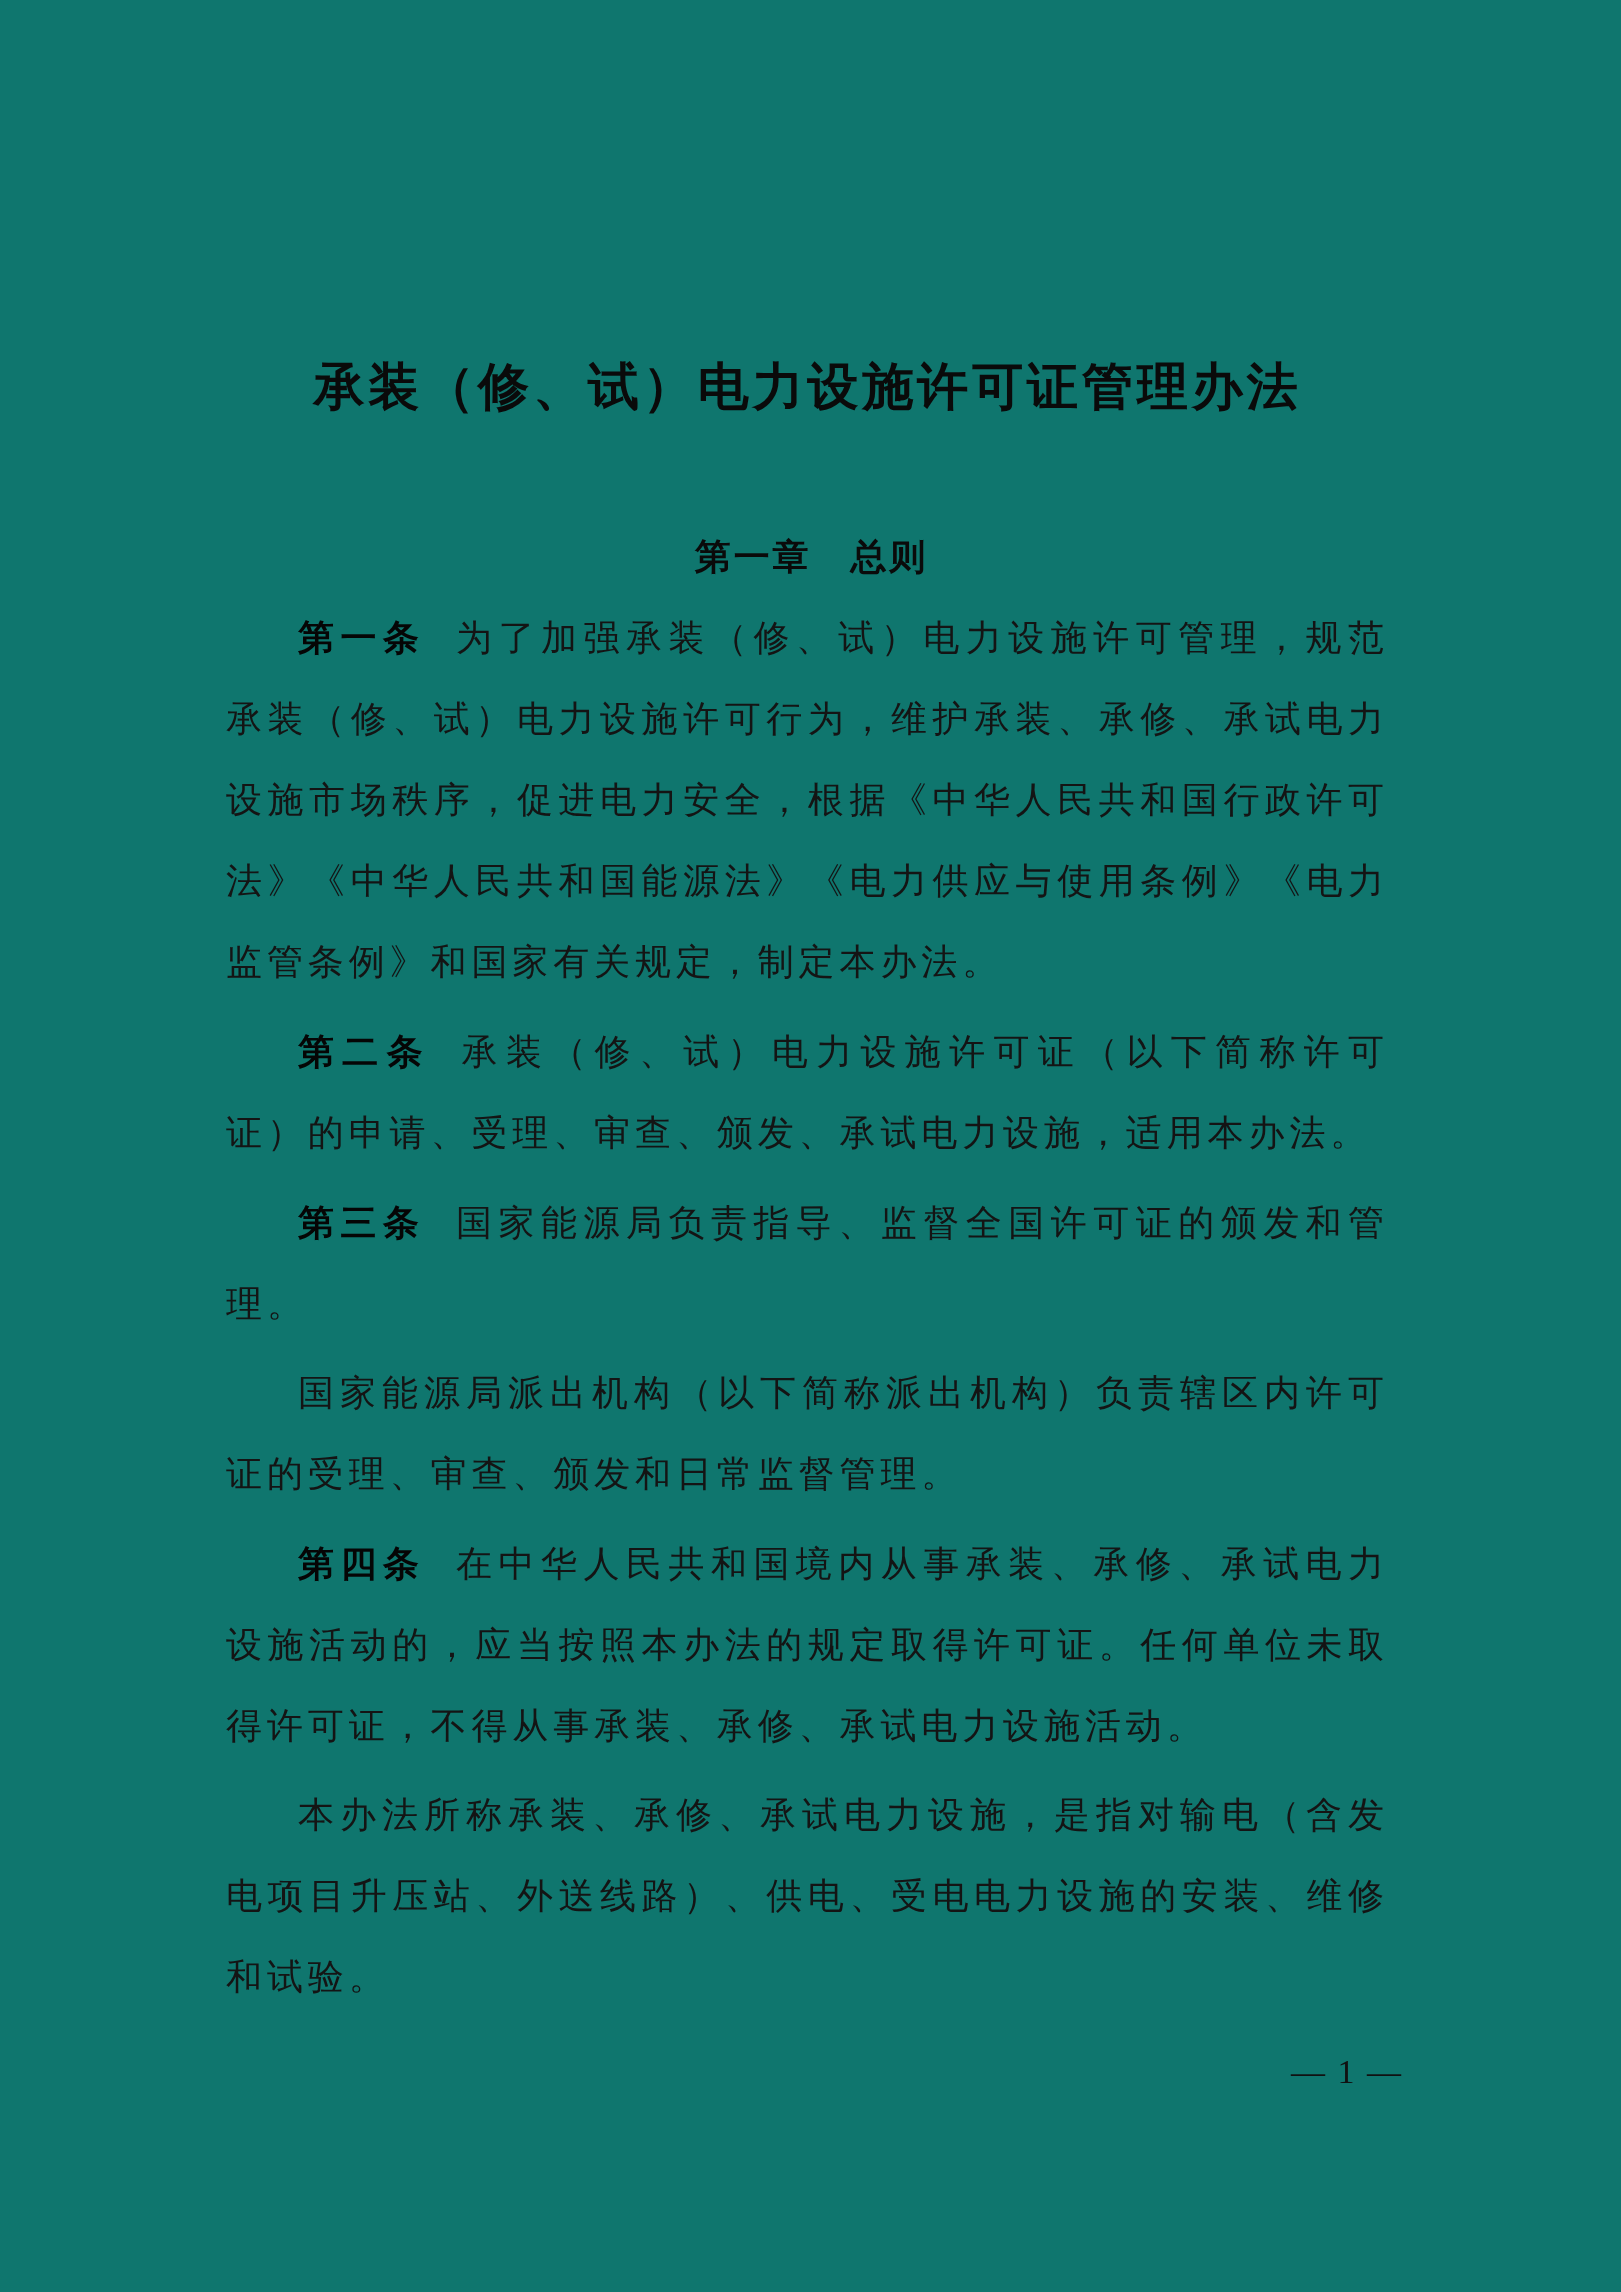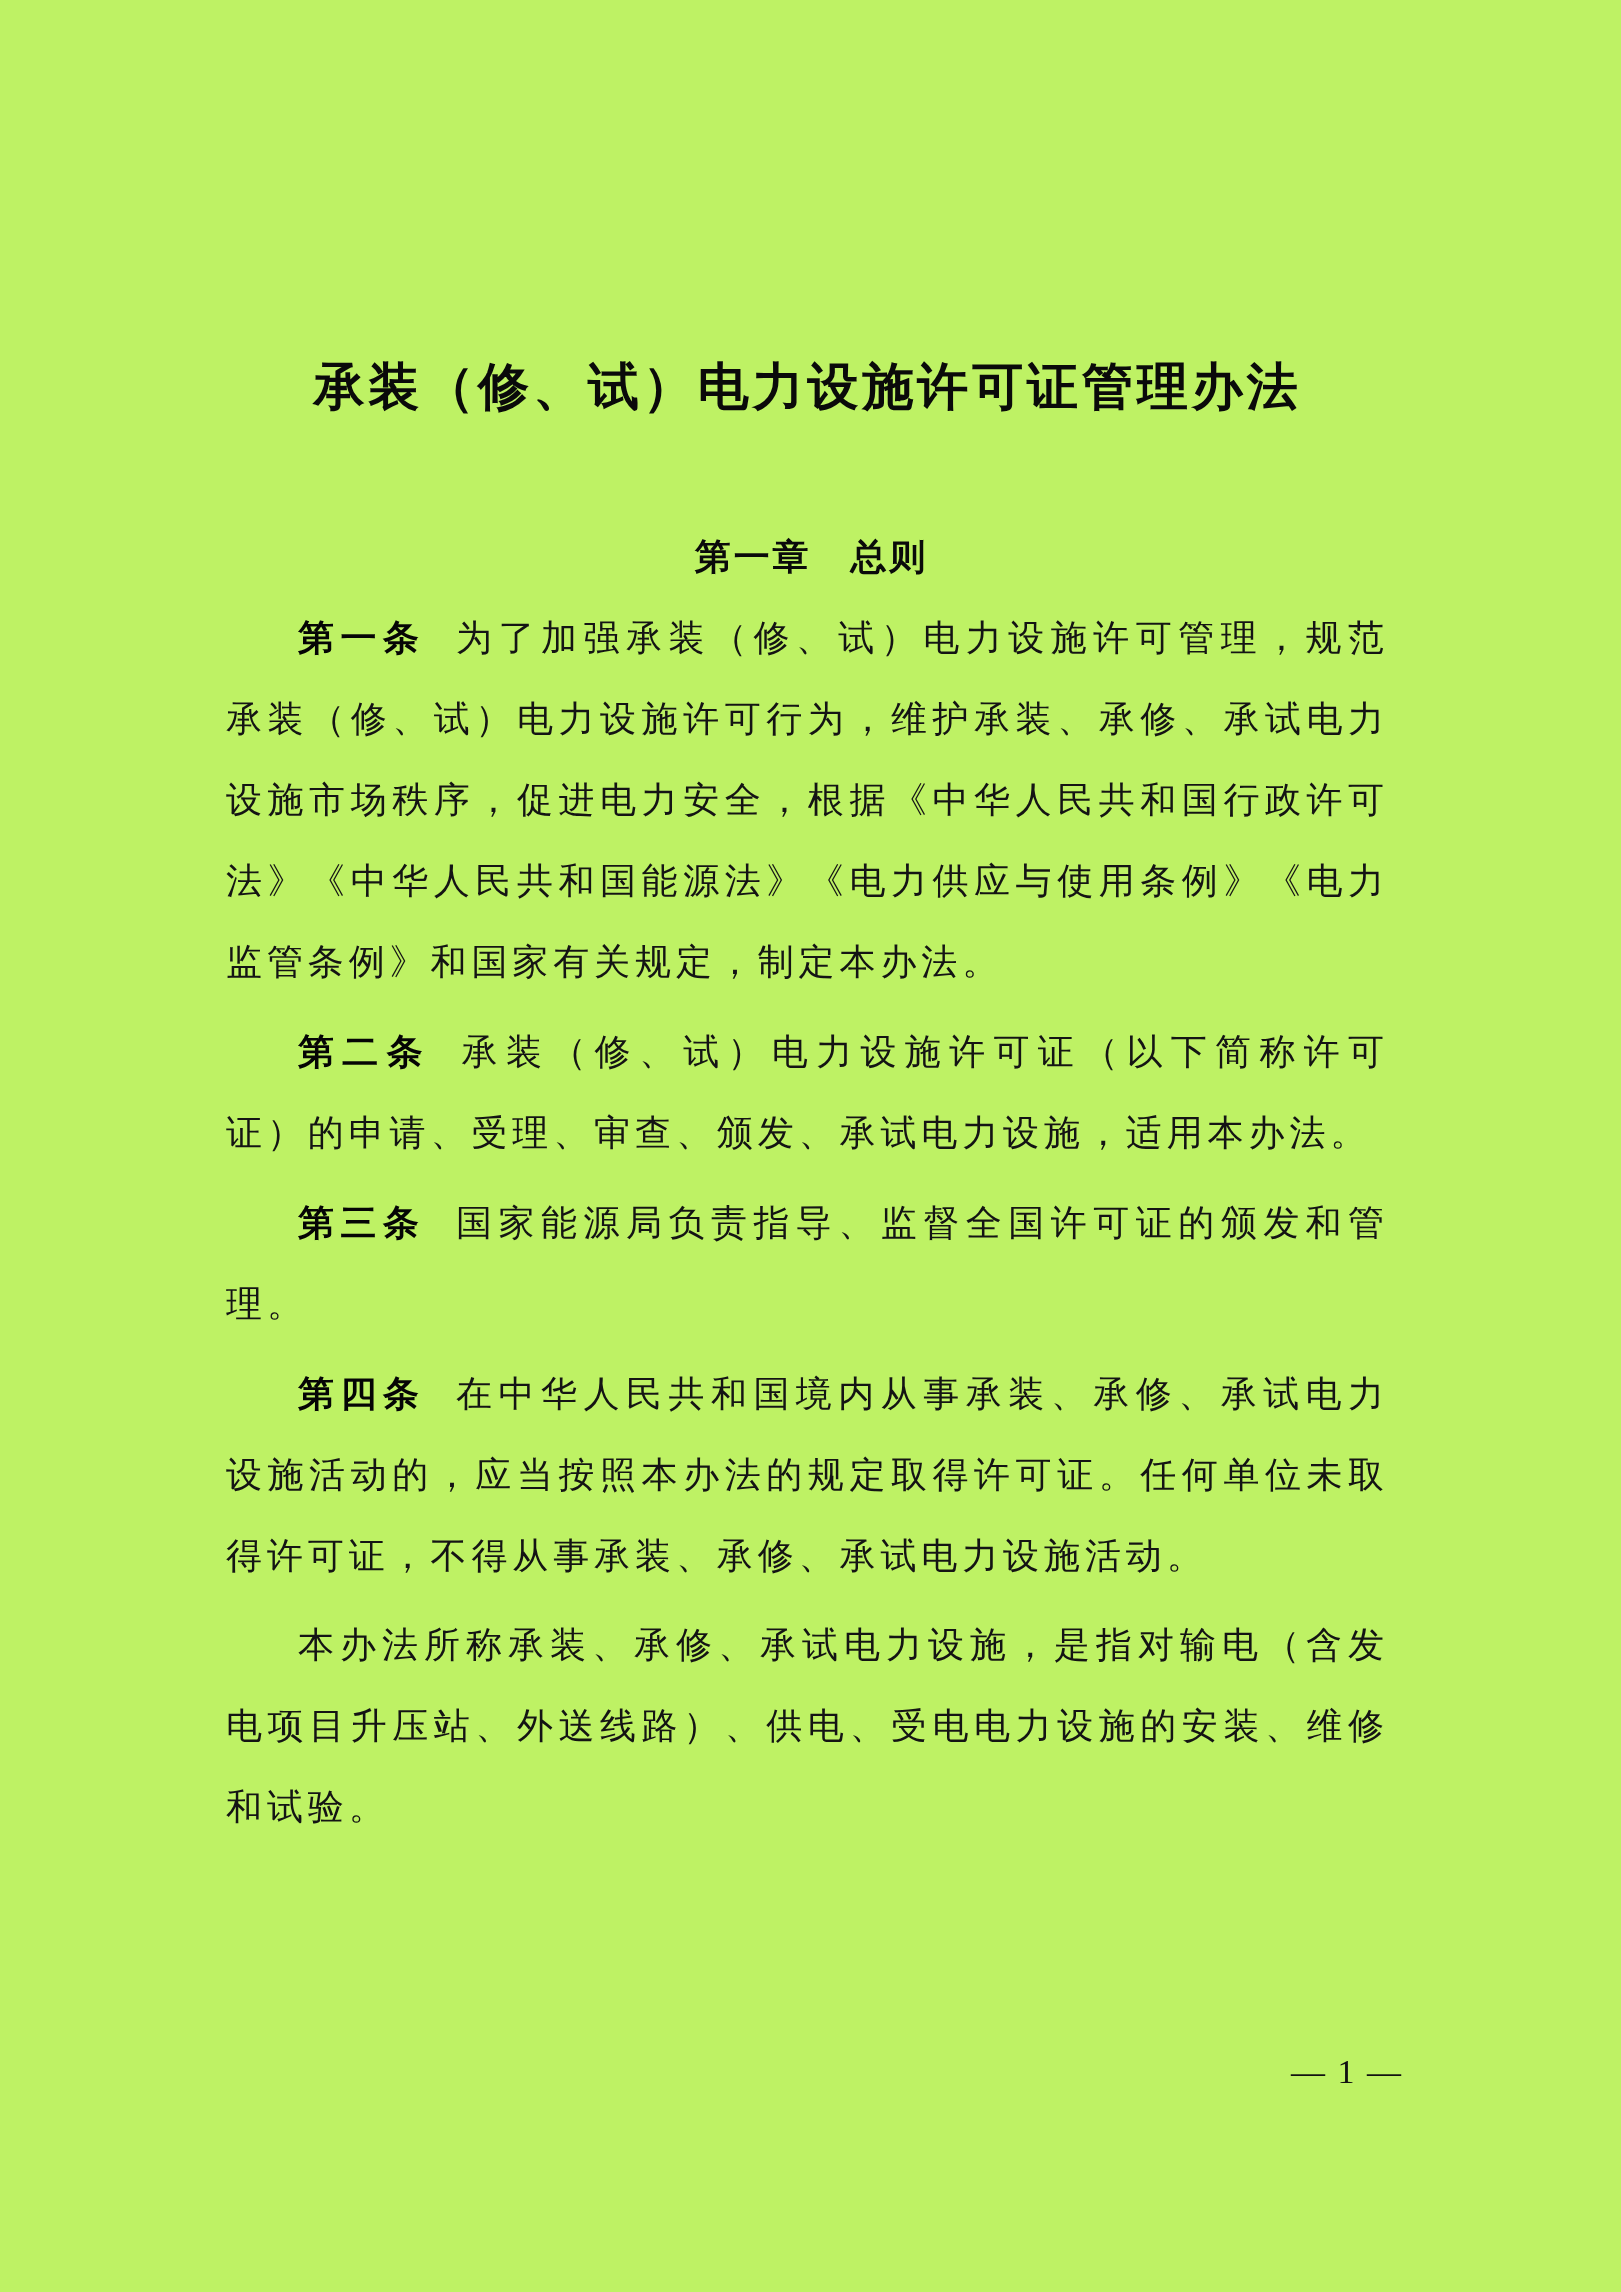--- a/index.html
+++ b/index.html
@@ -4,21 +4,21 @@
 <style>
   html, body {
     margin: 0;
     padding: 0;
     background: #ffffff;
   }
   .page {
     position: relative;
     width: 1621px;
     height: 2293px;
-    background: #bef264;
+    background: #0f766e;
     color: #111111;
     overflow: hidden;
     font-family: "Liberation Serif", serif;
   }
   .doc-title {
     position: absolute;
     left: 218px;
     top: 353px;
     width: 1179px;
     text-align: center;
@@ -91,20 +91,21 @@
   <h2 class="chapter-heading">第一章　总则</h2>
 
   <div class="body-text">
 
     <p class="para"><span class="para-label">第一条</span><span>为了加强承装（修、试）电力设施许可管理，规范承装（修、试）电力设施许可行为，维护承装、承修、承试电力设施市场秩序，促进电力安全，根据《中华人民共和国行政许可法》《中华人民共和国能源法》《电力供应与使用条例》《电力监管条例》和国家有关规定，制定本办法。</span></p>
 
     <p class="para"><span class="para-label">第二条</span><span>承装（修、试）电力设施许可证（以下简称许可证）的申请、受理、审查、颁发、承试电力设施，适用本办法。</span></p>
 
     <p class="para"><span class="para-label">第三条</span><span>国家能源局负责指导、监督全国许可证的颁发和管理。</span></p>
 
+    <p class="para"><span>国家能源局派出机构（以下简称派出机构）负责辖区内许可证的受理、审查、颁发和日常监督管理。</span></p>
 
     <p class="para"><span class="para-label">第四条</span><span>在中华人民共和国境内从事承装、承修、承试电力设施活动的，应当按照本办法的规定取得许可证。任何单位未取得许可证，不得从事承装、承修、承试电力设施活动。</span></p>
 
     <p class="para"><span>本办法所称承装、承修、承试电力设施，是指对输电（含发电项目升压站、外送线路）、供电、受电电力设施的安装、维修和试验。</span></p>
 
 
   </div>
 
   <div class="page-number">— 1 —</div>
 

